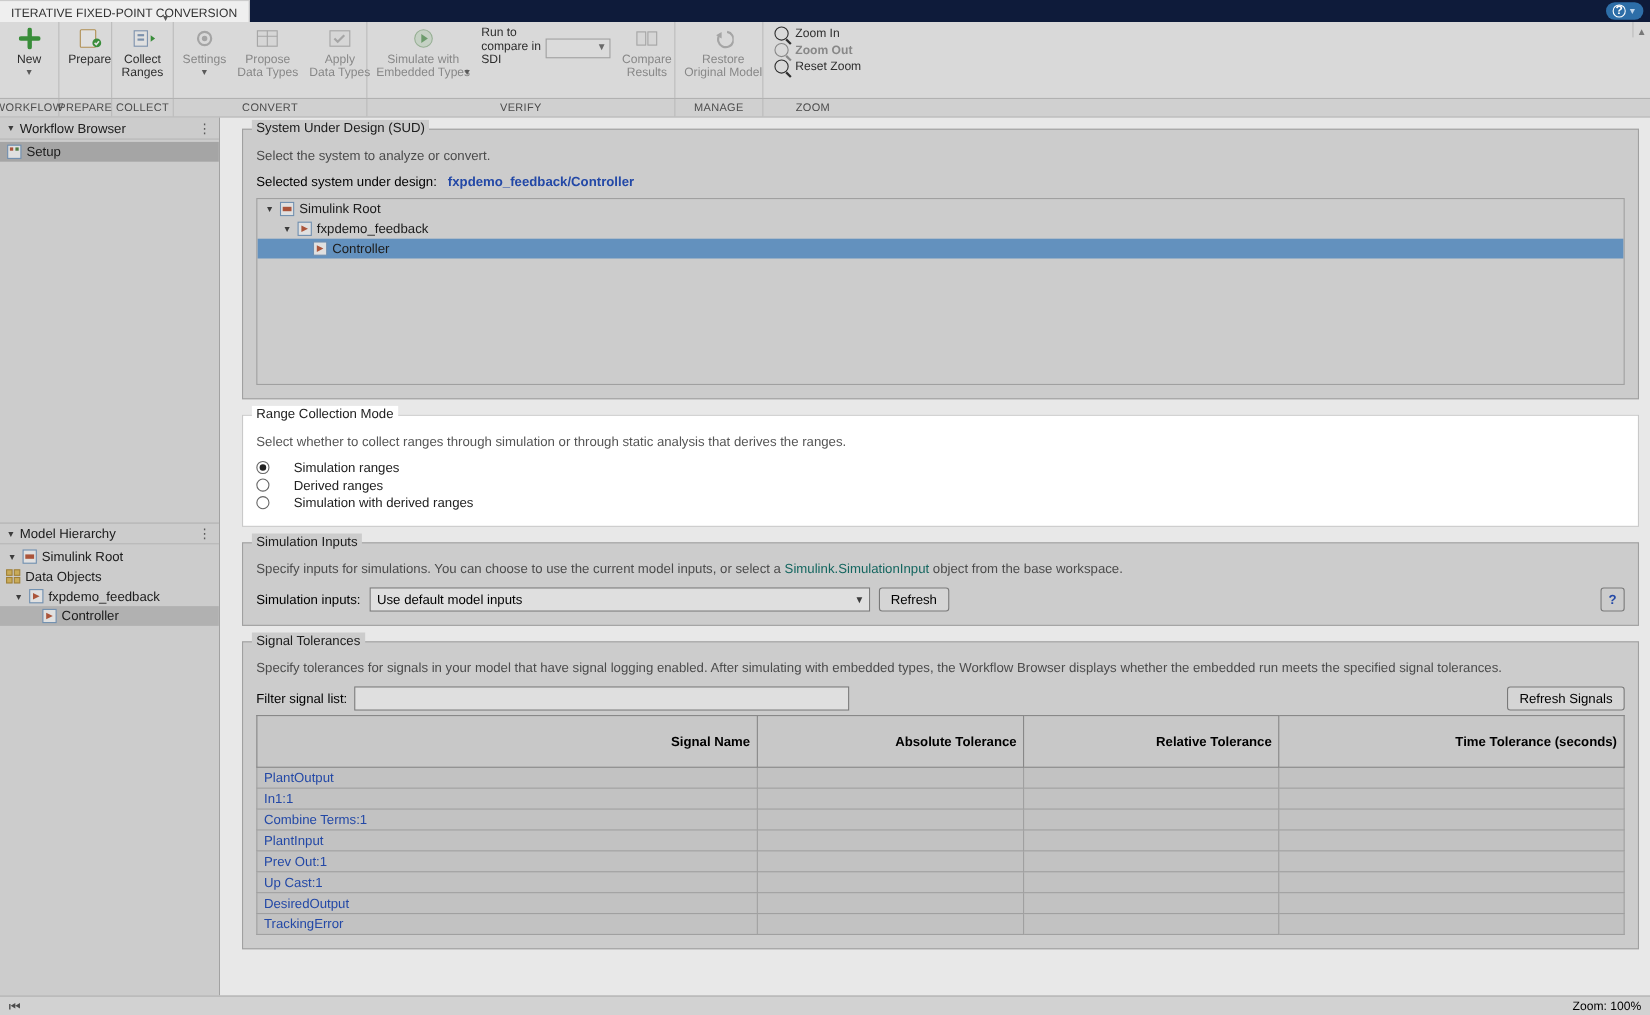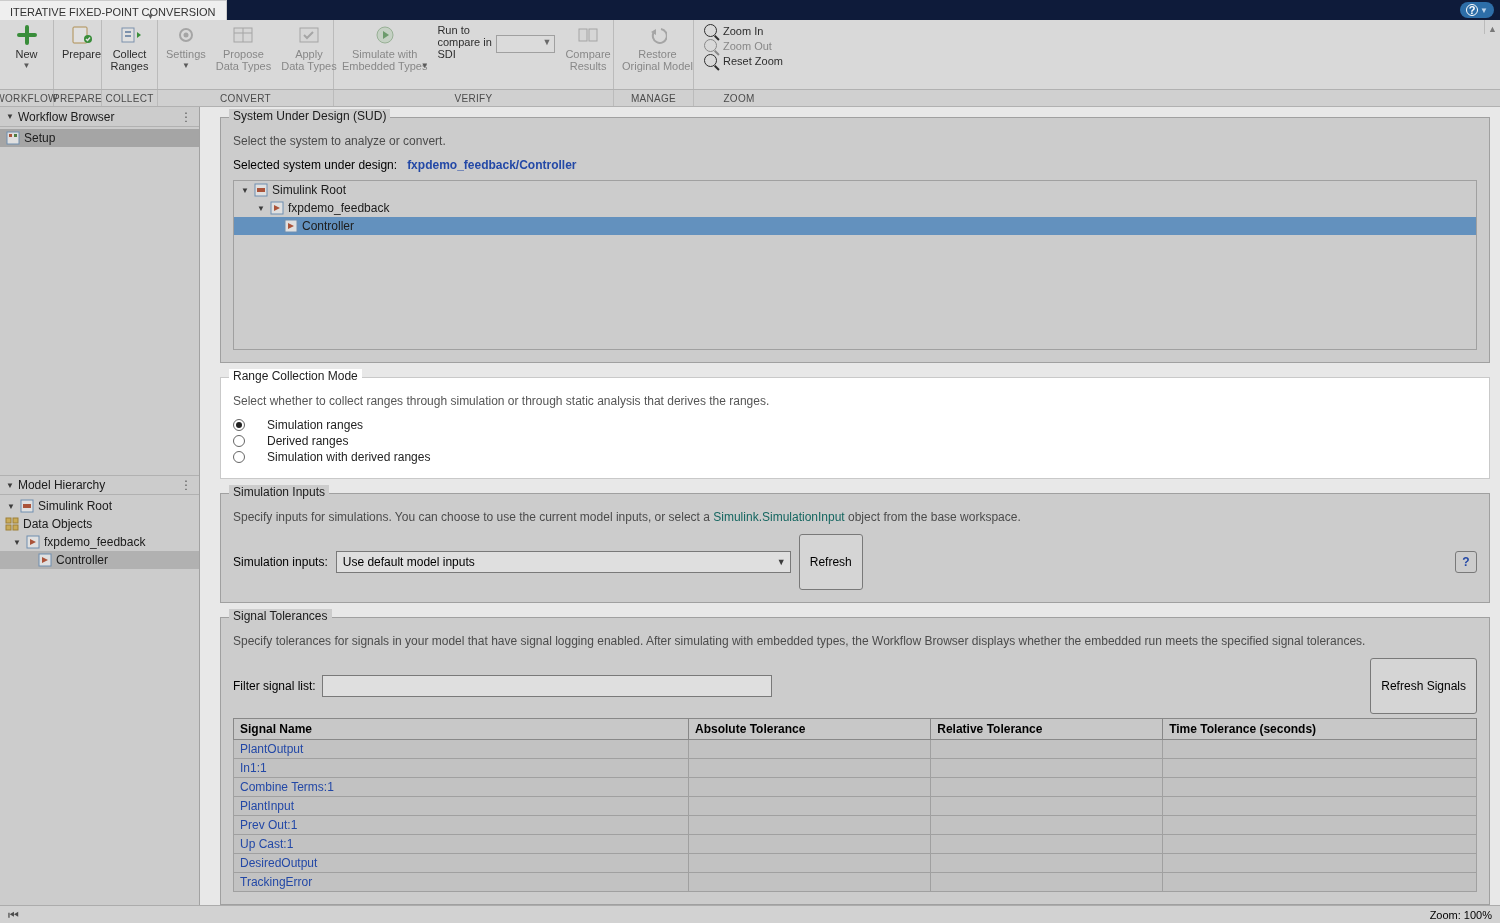--- a/index.html
+++ b/index.html
@@ -15,21 +15,21 @@
   
   .ribbon { height:70px; background:#f7f7f7; border-bottom:1px solid #c9c9c9; display:flex; align-items:stretch; }
   .ribbon-group { border-right:1px solid #d4d4d4; padding:4px 8px 2px; display:flex; align-items:flex-start; gap:10px; position:relative; }
   .rbtn { display:flex; flex-direction:column; align-items:center; justify-content:flex-start; width:60px; text-align:center; cursor:pointer; color:#333; }
   .rbtn.disabled { color:#9a9a9a; }
   .rbtn .ico { width:22px; height:22px; display:flex; align-items:center; justify-content:center; margin-bottom:2px; }
   .rbtn .lab { font-size:11px; line-height:12px; }
   .rbtn .caret { font-size:8px; color:#666; margin-top:1px; }
   .zoom-group { display:flex; flex-direction:column; gap:2px; padding:4px 10px; }
   .zoom-row { display:flex; align-items:center; gap:6px; color:#333; font-size:11px; cursor:pointer; }
-  .zoom-row.disabled { color:#9a9a9a; }
+  .zoom-row.disabled { color:#9a9a9a;font-weight:bold; }
   .mag { width:13px; height:13px; border:1.5px solid currentColor; border-radius:50%; position:relative; }
   .mag::after { content:""; position:absolute; width:6px; height:1.5px; background:currentColor; bottom:-2px; right:-4px; transform:rotate(45deg); }
   .collapse-handle { margin-left:auto; width:16px; align-self:flex-start; padding-top:4px; color:#888; font-size:9px; text-align:center; border-left:1px solid #d4d4d4; cursor:pointer;}
   .section-strip { height:17px; background:#ececec; border-bottom:1px solid #c9c9c9; display:flex; }
   .section-strip span { font-size:10px; color:#555; padding:0 10px; border-right:1px solid #d4d4d4; display:flex; align-items:center; justify-content:center; letter-spacing:.3px; }
   
   svg { display:block; }
 
   
   .workspace { display:flex; height:calc(923px - 20px - 70px - 17px - 18px); }
@@ -55,27 +55,27 @@
 
   .sud-tree { border:1px solid #b6b6b6; background:#e8e8e8; height:170px; overflow:auto; }
   .sud-tree .tree-row.selected-blue { background:#6ca6de; }
   .radio-row { display:flex; align-items:center; gap:22px; font-size:12px; color:#222; margin:2px 0; cursor:pointer; }
   .radio { width:12px; height:12px; border:1px solid #666; border-radius:50%; display:inline-flex; align-items:center; justify-content:center; }
   .radio.checked::after { content:""; width:6px; height:6px; border-radius:50%; background:#222; }
 
   .sim-in-row { display:flex; align-items:center; gap:8px; }
   .sel { flex:0 0 455px; height:22px; border:1px solid #8a8a8a; background:#fdfdfd; display:flex; align-items:center; padding:0 6px; font-size:12px; position:relative; }
   .sel .dd { position:absolute; right:4px; font-size:9px; color:#444; }
-  .btn { border:1px solid #8a8a8a; background:#f2f2f2; padding:20px 10px; font-size:12px; border-radius:3px; cursor:pointer; }
+  .btn { border:1px solid #8a8a8a; background:#f2f2f2; padding:3px 10px; font-size:12px; border-radius:3px; cursor:pointer; }
   .help-circ { margin-left:auto; width:22px; height:22px; border:1px solid #8a8a8a; border-radius:3px; display:flex; align-items:center; justify-content:center; color:#2352c9; font-weight:bold; cursor:pointer; }
 
   .sig-top { display:flex; align-items:center; gap:6px; margin:6px 0 4px; }
   .txt-in { height:22px; border:1px solid #8a8a8a; background:#fdfdfd; padding:0 4px; font-size:12px; }
   .sig-table { border:1px solid #9a9a9a; border-collapse:collapse; width:100%; background:#dcdcdc; }
-  .sig-table th { background:#e3e3e3; border:1px solid #9a9a9a; text-align:left; font-weight:bold; font-size:12px; padding:3px 6px;margin-top:48px; }
+  .sig-table th { background:#e3e3e3; border:1px solid #9a9a9a; text-align:right; font-weight:bold; font-size:12px; padding:16px 6px;margin-top:48px; }
   .sig-table td { border:1px solid #b6b6b6; font-size:12px; padding:2px 6px; height:18px; }
   .sig-table td.signame { color:#2352c9; }
 
   
   .status { height:18px; background:#efefef; border-top:1px solid #c4c4c4; display:flex; align-items:center; padding:0 8px; font-size:11px; }
   .status .first { color:#555; font-size:12px; cursor:pointer; }
   .status .zoom { margin-left:auto; }
 
   
   .run-combo { width:110px; height:18px; border:1px solid #b6b6b6; background:#f9f9f9; margin-top:4px; position:relative; }

